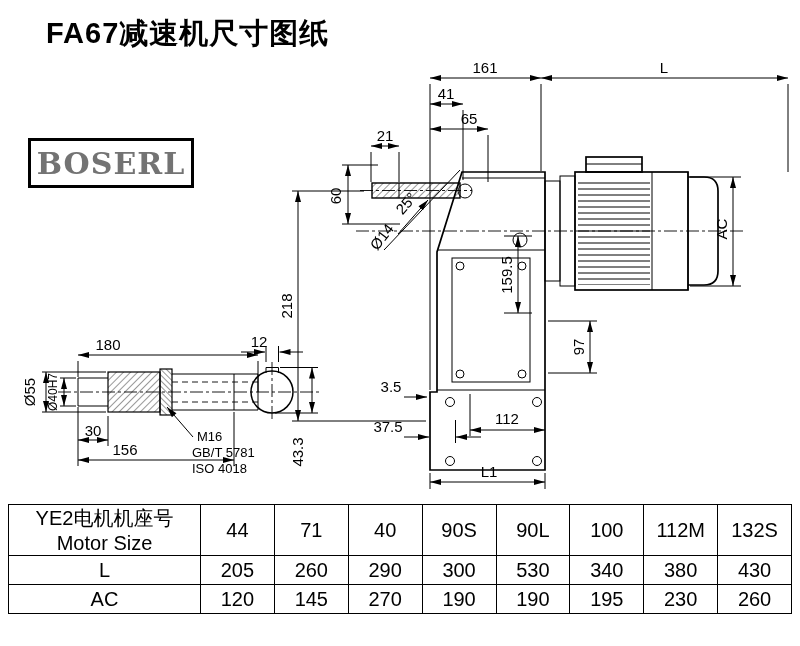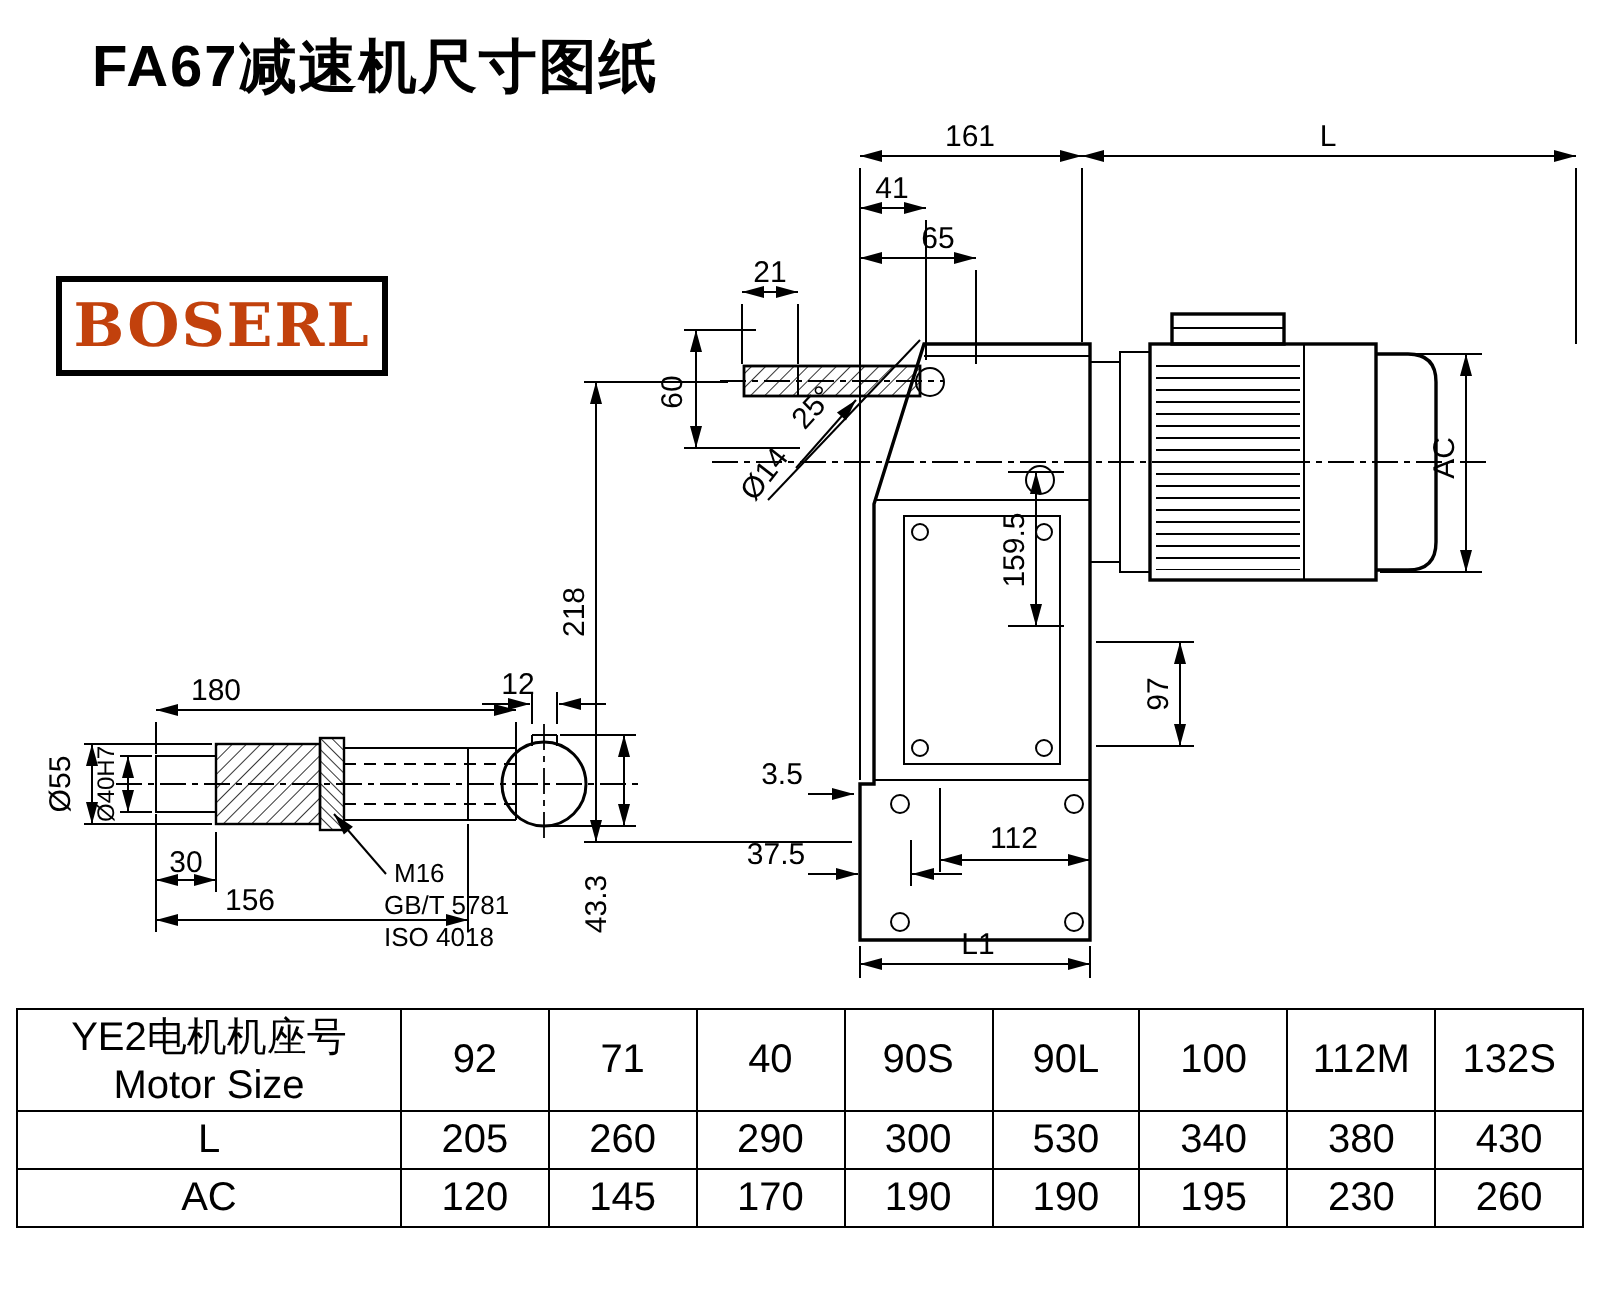--- a/index.html
+++ b/index.html
@@ -1,21 +1,21 @@
 <!DOCTYPE html>
 <html><head>
 <meta charset="utf-8">
 <style>
   html,body{margin:0;padding:0;background:#fff;}
   .page{position:relative;width:800px;height:646px;background:#fff;overflow:hidden;
         font-family:"Liberation Sans",sans-serif;color:#000;}
   .title{position:absolute;left:46px;top:14px;font-size:29px;font-weight:bold;letter-spacing:1px;}
   .logo{position:absolute;left:28px;top:138px;width:160px;height:44px;border:3px solid #000;
         display:flex;align-items:center;justify-content:center;background:#fff;}
-  .logo span{font-family:"DejaVu Serif",serif;font-weight:bold;font-size:30px;color:#c2410c;letter-spacing:1px;}
+  .logo span{font-family:"DejaVu Serif",serif;font-weight:bold;font-size:30px;color:#737373;letter-spacing:1px;}
   svg{position:absolute;left:0;top:0;}
   svg text{font-family:"Liberation Sans",sans-serif;font-size:15px;fill:#000;}
   svg text.sm{font-size:12px;}
   svg text.md{font-size:13px;}
   .o{fill:none;stroke:#000;stroke-width:1.7;}
   .t{fill:none;stroke:#000;stroke-width:1;}
   .d{fill:none;stroke:#000;stroke-width:1;}
   .cl{fill:none;stroke:#000;stroke-width:0.9;stroke-dasharray:13 3 3 3;}
   .hid{fill:none;stroke:#000;stroke-width:0.9;stroke-dasharray:6 4;}
   .dim-table{position:absolute;left:8px;top:504px;width:784px;border-collapse:collapse;table-layout:fixed;}
@@ -227,21 +227,21 @@
         <col>
         <col>
         <col>
       </colgroup>
     <tbody>
       <tr class="hrow">
         <th>
           <div>YE2电机机座号</div>
           <div>Motor Size</div>
         </th>
-        <th>92</th>
+        <th>44</th>
         <th>71</th>
         <th>40</th>
         <th>90S</th>
         <th>90L</th>
         <th>100</th>
         <th>112M</th>
         <th>132S</th>
       </tr>
       <tr>
         <td>L</td>
@@ -251,21 +251,21 @@
         <td>300</td>
         <td>530</td>
         <td>340</td>
         <td>380</td>
         <td>430</td>
       </tr>
       <tr>
         <td>AC</td>
         <td>120</td>
         <td>145</td>
-        <td>170</td>
+        <td>270</td>
         <td>190</td>
         <td>190</td>
         <td>195</td>
         <td>230</td>
         <td>260</td>
       </tr>
     </tbody>
   </table>
 
 </div>

